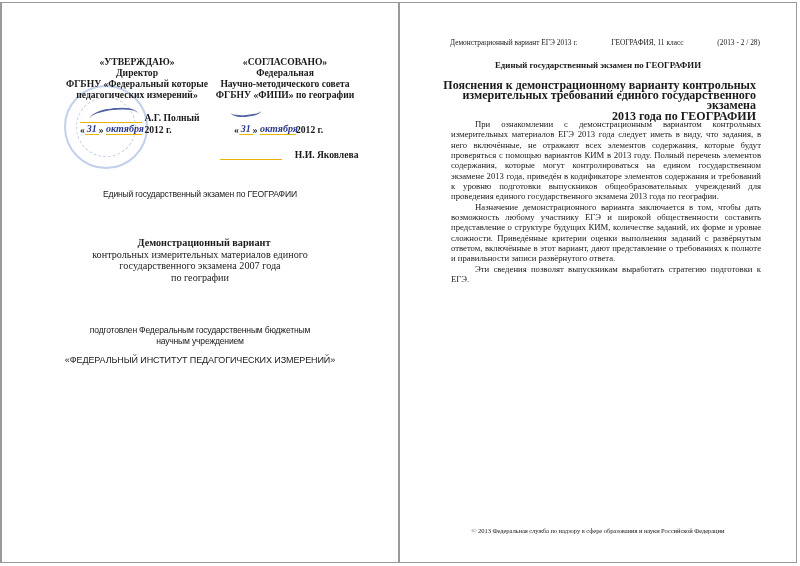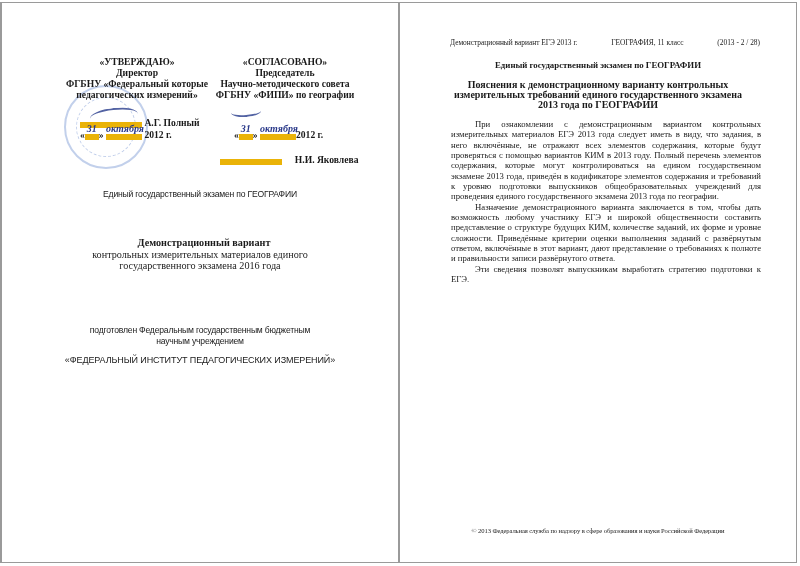--- a/index.html
+++ b/index.html
@@ -15,21 +15,21 @@
   .page { position: absolute; top: 3px; height: 559px; }
   .page-left { left: 2px; width: 419px; }
   .page-right { left: 400px; width: 396px; }
 
   
   .approve { position: absolute; top: 53px; font-weight: bold; font-size: 9.6px; line-height: 11px; text-align: center; }
   .approve.a1 { left: 60px; width: 150px; }
   .approve.a2 { left: 208px; width: 150px; }
 
   .sign-row { position: absolute; font-weight: bold; font-size: 9.6px; line-height: 11px; }
-  .sig-line { display: inline-block; border-bottom: 6px solid #eab308; vertical-align: bottom; }
+  .sig-line { display: inline-block; border-bottom: 1px solid #eab308; vertical-align: bottom; }
   .hand { font-family: "Liberation Serif", serif; font-style: italic; color: #2b3a8a; font-size: 10px; }
 
   .stamp {
     position: absolute; left: 62px; top: 82px; width: 84px; height: 84px; border-radius: 50%;
     border: 2px solid rgba(120,150,210,0.45); box-sizing: border-box;
   }
   .stamp::after {
     content: ""; position: absolute; left: 10px; top: 10px; right: 10px; bottom: 10px;
     border-radius: 50%; border: 1px dashed rgba(120,150,210,0.45);
   }
@@ -45,21 +45,21 @@
   .center { position: absolute; left: 0; width: 396px; text-align: center; }
   .exam-title { top: 186px; font-family: "Liberation Sans", sans-serif; font-size: 8.6px; letter-spacing: -0.2px; }
   .demo-block { top: 234px; font-size: 10.2px; line-height: 11.6px; }
   .demo-block .bold { font-weight: bold; padding-left: 8px; }
   .prepared { top: 322px; font-family: "Liberation Sans", sans-serif; font-size: 8.6px; line-height: 11px; letter-spacing: -0.2px; }
   .institute { top: 352px; font-family: "Liberation Sans", sans-serif; font-size: 9px; letter-spacing: -0.1px; }
 
   
   .header-line { position: absolute; top: 35px; left: 50px; width: 310px; font-size: 7.4px; display: flex; justify-content: space-between; }
   .r-title { position: absolute; left: 0; width: 396px; text-align: center; top: 57px; font-weight: bold; font-size: 8.8px; }
-  .r-subtitle { position: absolute; left: 40px; width: 316px; text-align: center; top: 77px; font-weight: bold; font-size: 10px; line-height: 10.2px; }
+  .r-subtitle { position: absolute; left: 40px; width: 316px; text-align: right; top: 77px; font-weight: bold; font-size: 12px; line-height: 10.2px; }
   .body-text { position: absolute; left: 51px; width: 310px; top: 116px; font-size: 8.7px; line-height: 10.35px; text-align: justify; }
   .body-text p { margin: 0; text-indent: 24px; }
   .footer { position: absolute; left: 0; width: 396px; text-align: center; top: 524px; font-size: 6.6px; letter-spacing: -0.1px; }
 </style>
 </head>
 <body>
 
 <div class="frame"></div>
 <div class="divider"></div>
 
@@ -81,41 +81,42 @@
     <span>А.Г. Полный</span>
   </div>
   <div class="sign-row" style="left:78px; top:120px;">
     <span>«</span><span class="sig-line hand" style="width:14px; text-align:center;">31</span><span>»</span>
     <span class="sig-line hand" style="width:36px; text-align:center;">октября</span>
     <span>2012 г.</span>
   </div>
 
   <div class="approve a2">
     <div>«СОГЛАСОВАНО»</div>
-    <div>Председатель</div>
+    <div>Федеральная</div>
     <div>Научно-методического совета</div>
     <div>ФГБНУ «ФИПИ» по географии</div>
   </div>
 
   <div class="sign-row" style="left:218px; top:109px;margin-top:37px;">
     <span class="sig-line" style="width:62px; height:10px;"></span>
     <span style="display:inline-block; width:8px;"></span>
     <span>Н.И. Яковлева</span>
   </div>
   <div class="sign-row" style="left:232px; top:120px;">
     <span>«</span><span class="sig-line hand" style="width:14px; text-align:center;">31</span><span>»</span>
     <span class="sig-line hand" style="width:36px; text-align:center;">октября</span><span>2012 г.</span>
   </div>
 
   <div class="center exam-title">Единый государственный экзамен по ГЕОГРАФИИ</div>
 
   <div class="center demo-block">
     <div class="bold">Демонстрационный вариант</div>
     <div>контрольных измерительных материалов единого</div>
-    <div>государственного экзамена 2016 года</div>
+    <div>государственного экзамена 2007 года</div>
+    <div>по географии</div>
   </div>
 
   <div class="center prepared">
     <div>подготовлен Федеральным государственным бюджетным</div>
     <div>научным учреждением</div>
   </div>
 
   <div class="center institute">«ФЕДЕРАЛЬНЫЙ ИНСТИТУТ ПЕДАГОГИЧЕСКИХ ИЗМЕРЕНИЙ»</div>
 </div>
 

